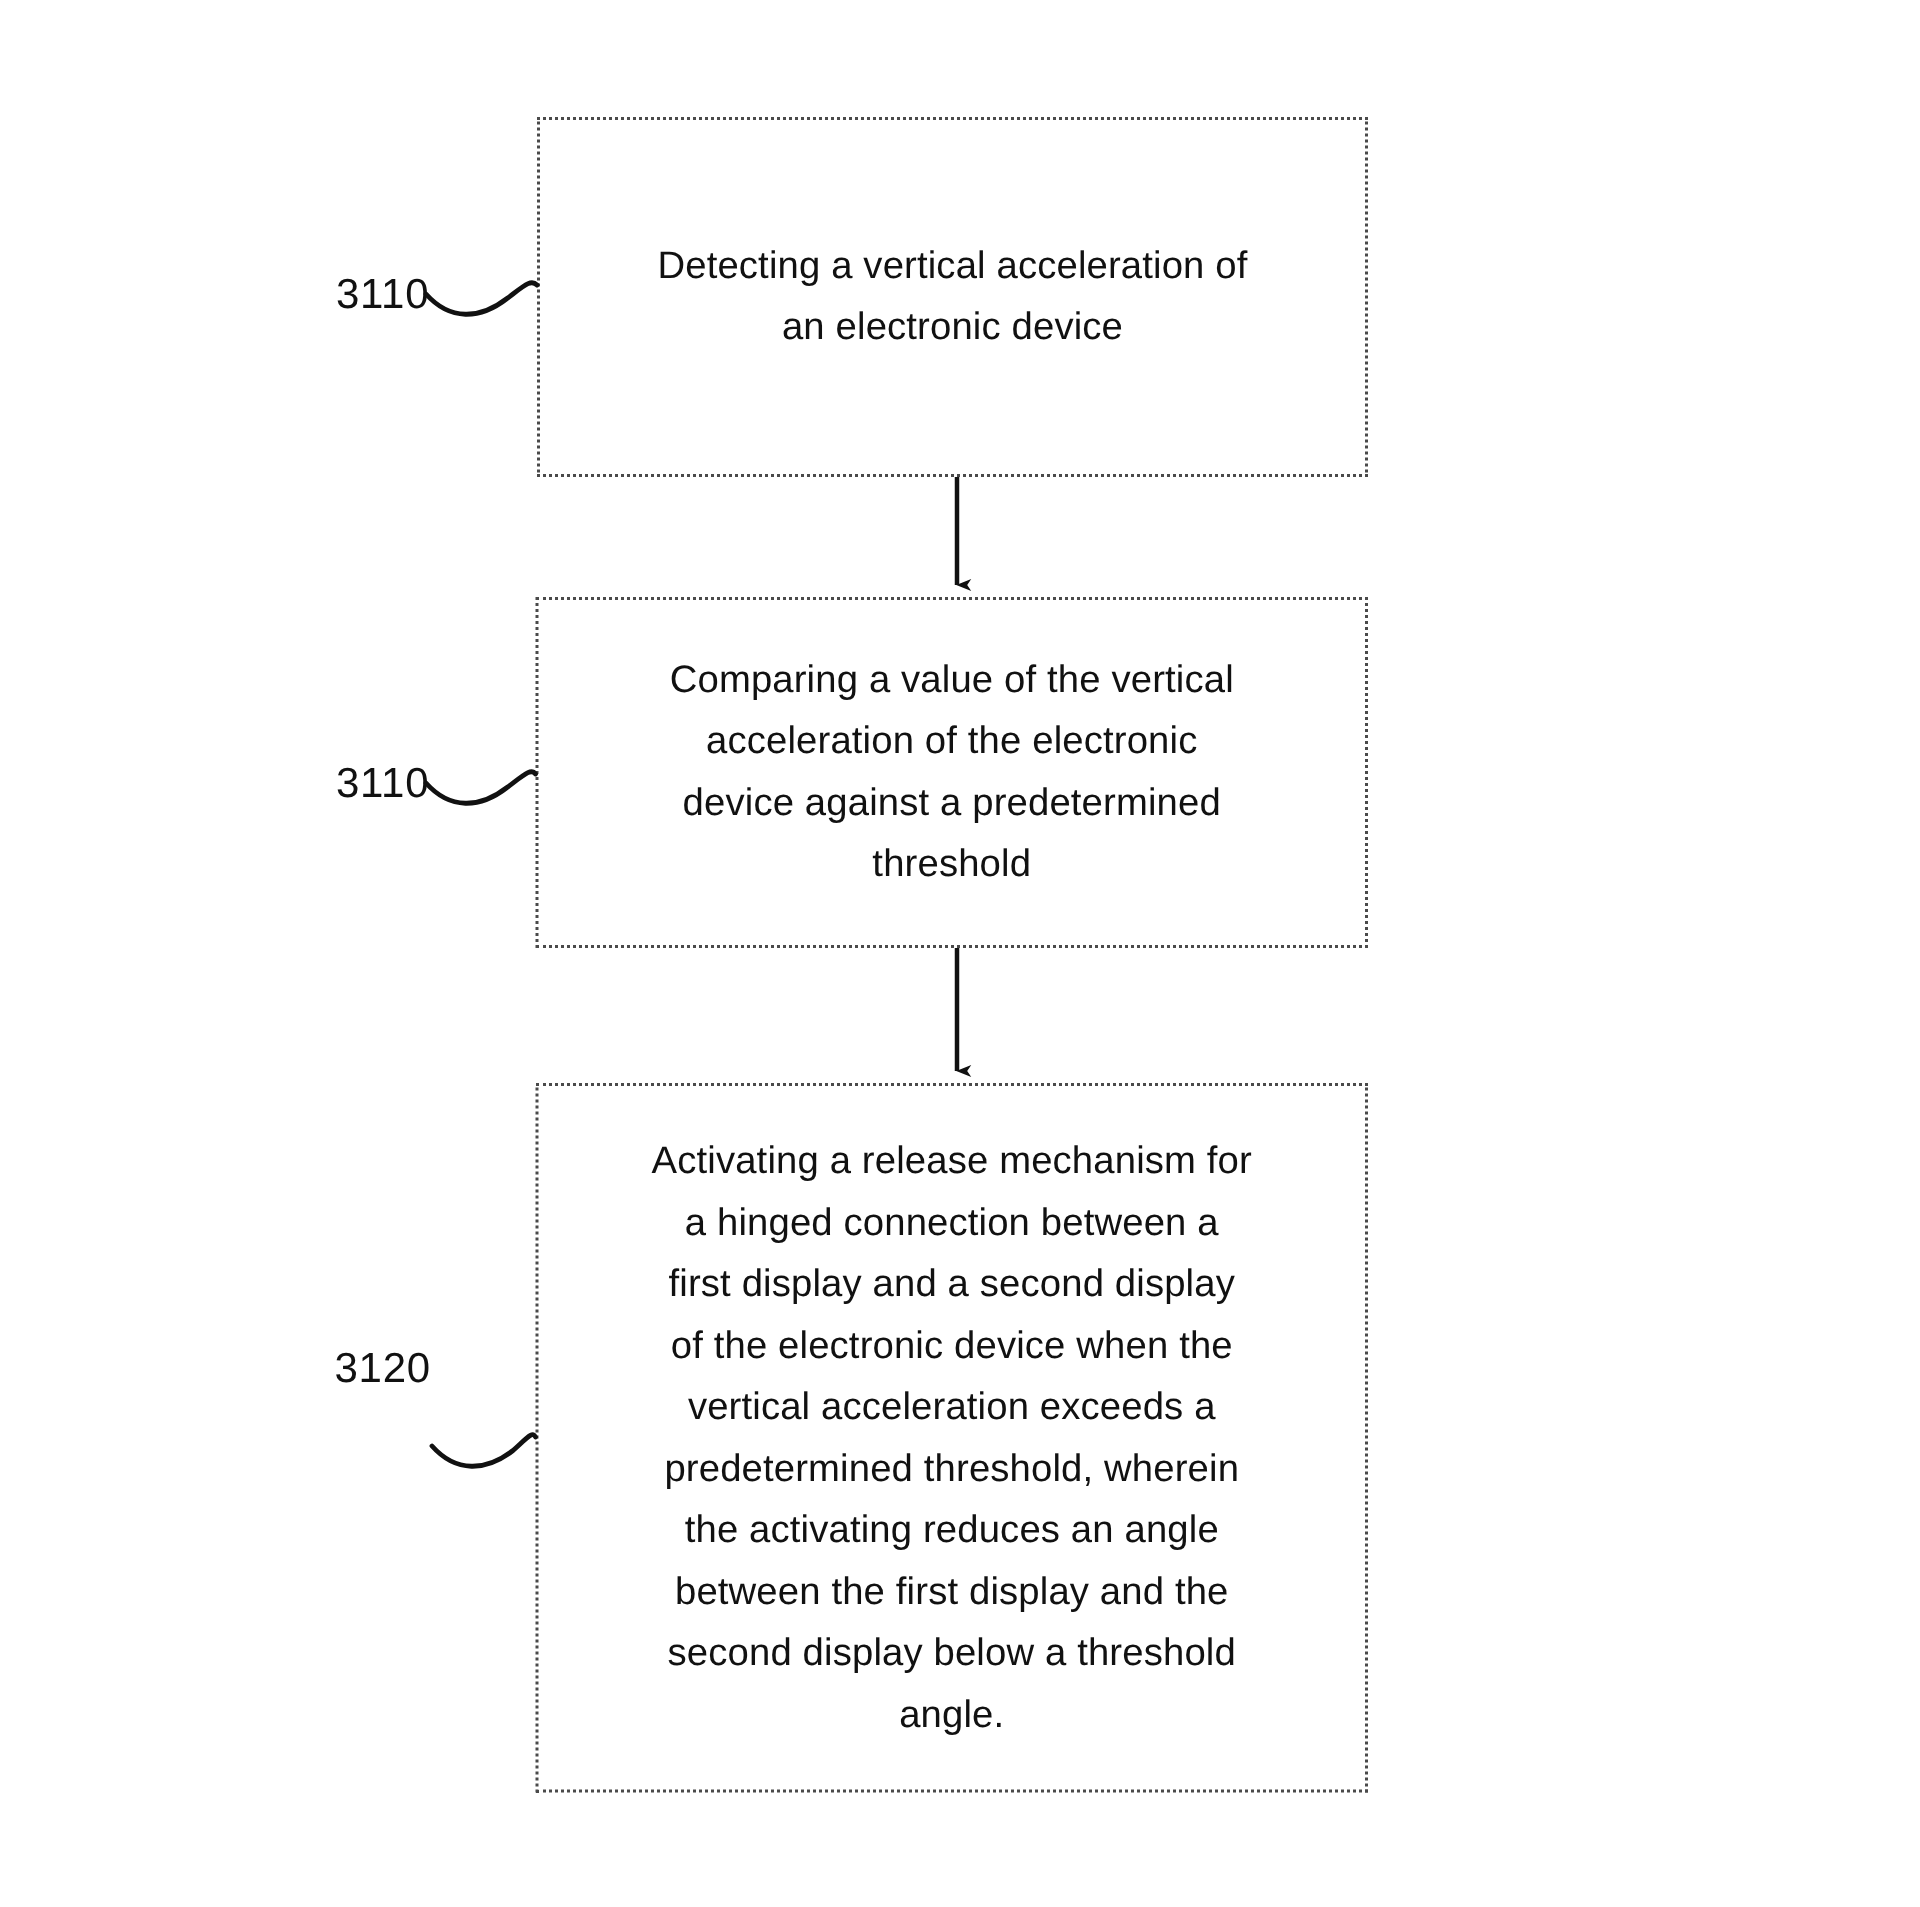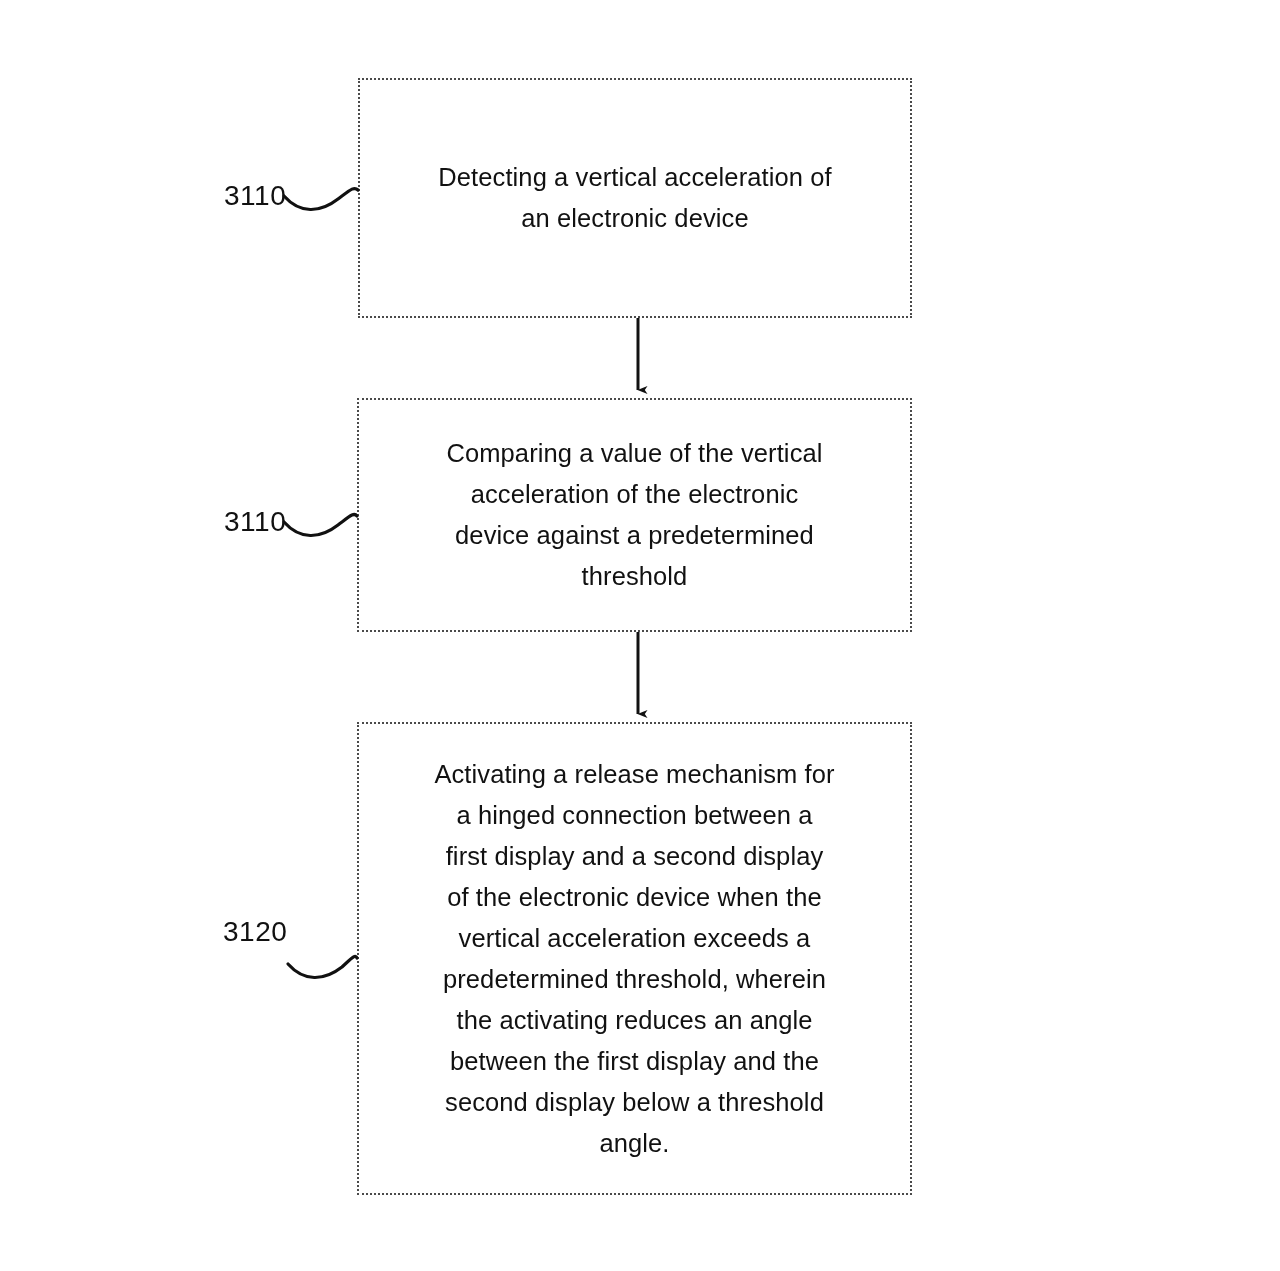--- a/index.html
+++ b/index.html
@@ -48,21 +48,21 @@
     position: absolute;
     color: #111111;
     font-family: "Liberation Sans", sans-serif;
     font-size: 28px;
     letter-spacing: 0.5px;
     white-space: nowrap;
     margin-left: 10px;
   }
   #ref-3110-a { left: 214px; top: 180px; }
   #ref-3110-b { left: 214px; top: 506px; }
-  #ref-3120-c { left: 213px; top: 916px; }
+  #ref-3120-c { left: 213px; top: 896px; }
 
   
   #vector-layer {
     position: absolute;
     left: 0;
     top: 0;
     width: 1280px;
     height: 1271px;
     pointer-events: none;
   }

